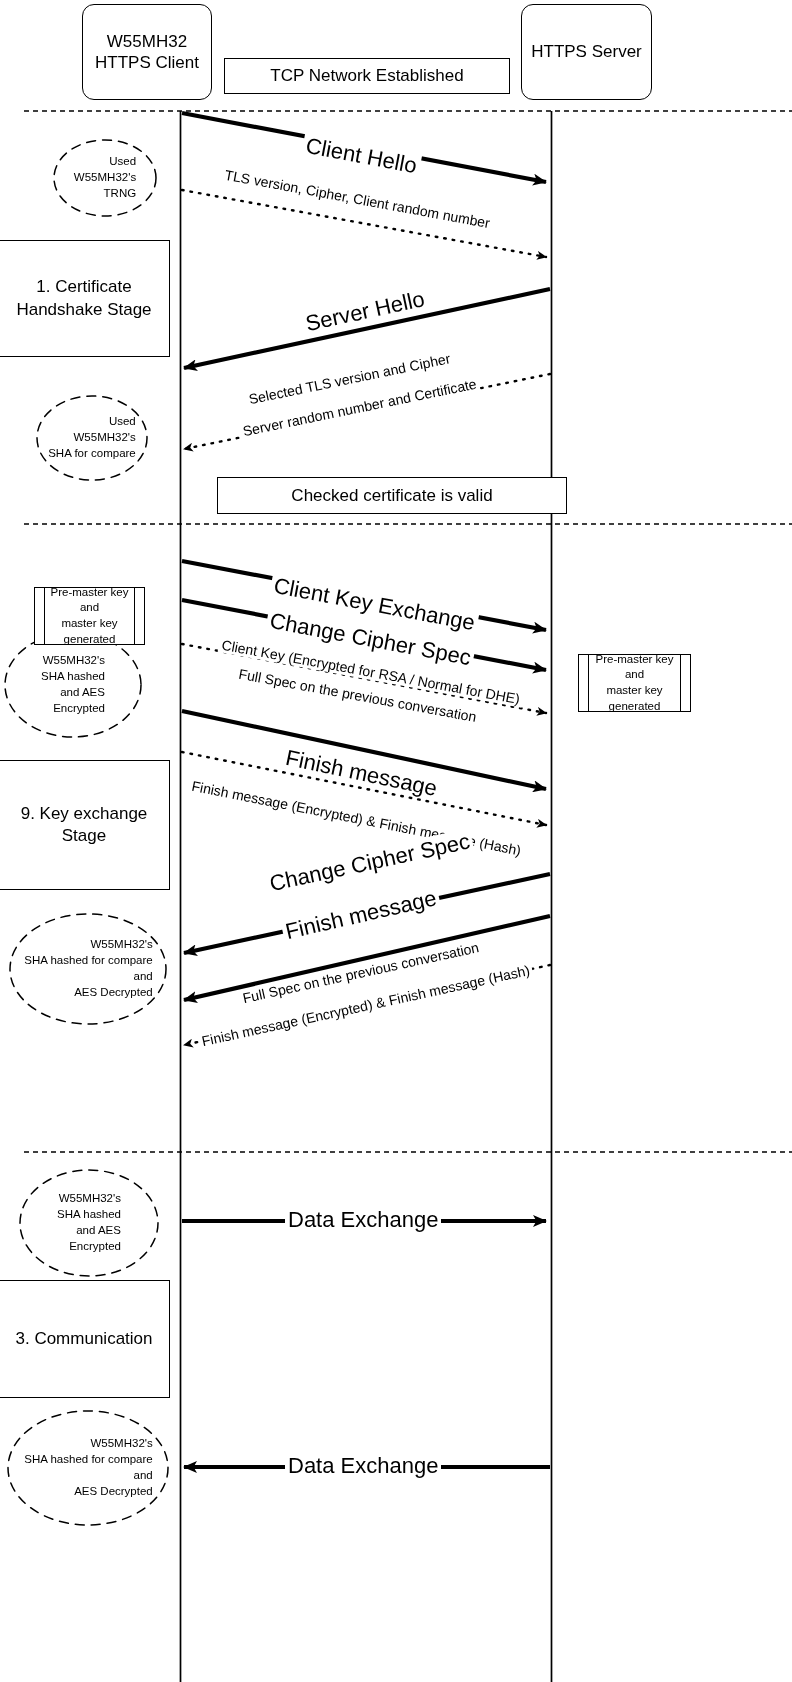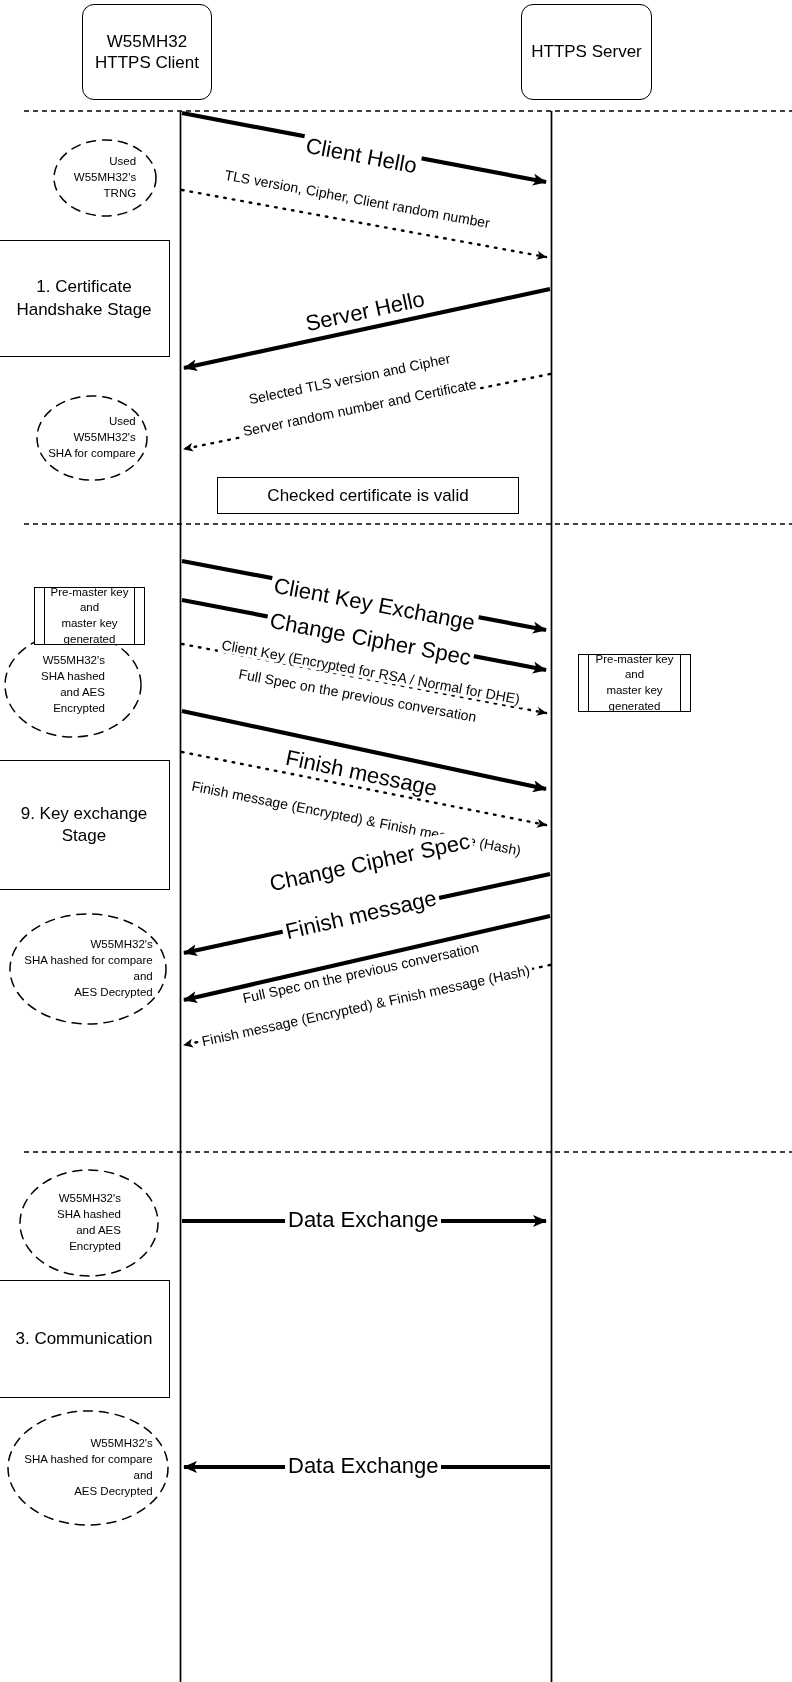--- a/index.html
+++ b/index.html
@@ -97,20 +97,23 @@
     <div>
       <div>W55MH32</div>
       <div>HTTPS Client</div>
     </div>
   </div>
 
   <div class="box actor" style="left:521px;top:4px;width:131px;height:96px;">
     <span>HTTPS Server</span>
   </div>
 
+  <div class="box noteplain" style="left:224px;top:58px;width:286px;height:36px;">
+    <span>TCP Network Established</span>
+  </div>
 
   <div class="box stagebox" style="left:-2px;top:240px;width:172px;height:117px;">
     <div>
       <div>1. Certificate</div>
       <div>Handshake Stage</div>
     </div>
   </div>
 
   <div class="box stagebox" style="left:-2px;top:760px;width:172px;height:130px;">
     <div>
@@ -118,21 +121,21 @@
       <div>Stage</div>
     </div>
   </div>
 
   <div class="box stagebox" style="left:-2px;top:1280px;width:172px;height:118px;">
     <div>
       <div>3. Communication</div>
     </div>
   </div>
 
-  <div class="box noteplain" style="left:217px;top:477px;width:302px;height:37px;">
+  <div class="box noteplain" style="left:217px;top:477px;width:350px;height:37px;">
     <span>Checked certificate is valid</span>
   </div>
 
 
   <div class="framebox" style="left:34px;top:559px;width:111px;height:58px;">
     <span class="bar l"></span>
     <span class="bar r"></span>
     <div>
       <div>Pre-master key</div>
       <div>and</div>

